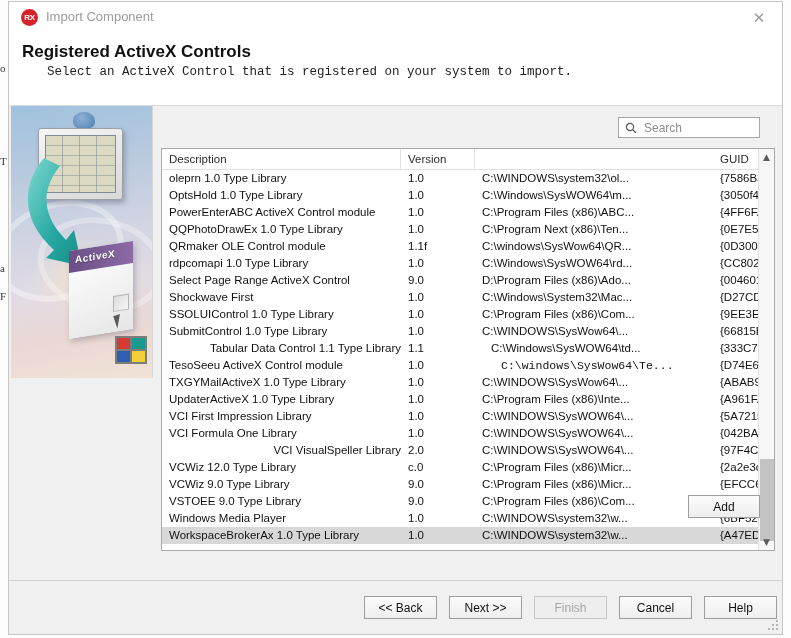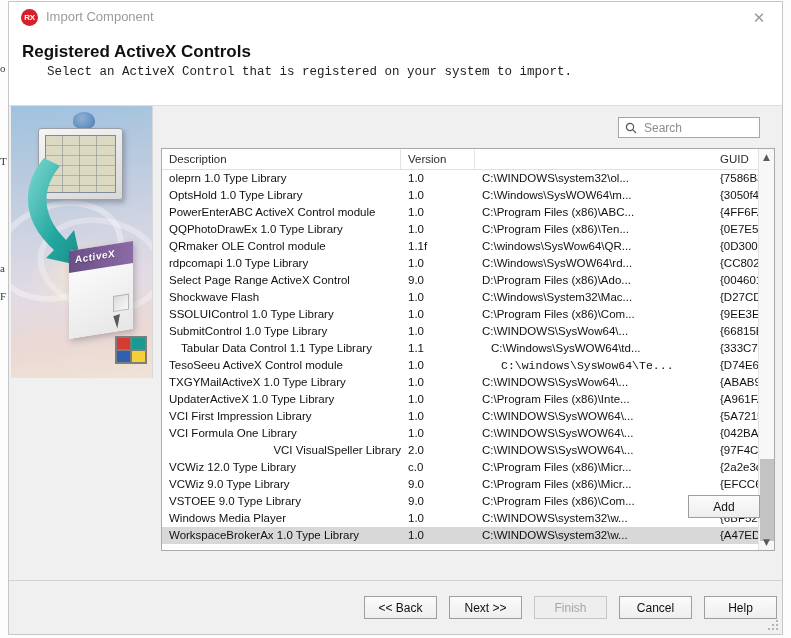--- a/index.html
+++ b/index.html
@@ -300,21 +300,21 @@
             </div>
             <div class="row">
               <div class="cell" style="left: 0px; width: 239px;">PowerEnterABC ActiveX Control module</div>
               <div class="cell" style="left: 239px; width: 74px;">1.0</div>
               <div class="cell" style="left: 313px; width: 238px;">C:\Program Files (x86)\ABC...</div>
               <div class="cell" style="left: 551px; width: 100px;">{4FF6FAF...</div>
             </div>
             <div class="row">
               <div class="cell" style="left: 0px; width: 239px;">QQPhotoDrawEx 1.0 Type Library</div>
               <div class="cell" style="left: 239px; width: 74px;">1.0</div>
-              <div class="cell" style="left: 313px; width: 238px;">C:\Program Files (x86)\Ten...</div>
+              <div class="cell" style="left: 313px; width: 238px;">C:\Program Next (x86)\Ten...</div>
               <div class="cell" style="left: 551px; width: 100px;">{0E7E54C...</div>
             </div>
             <div class="row">
               <div class="cell" style="left: 0px; width: 239px;">QRmaker OLE Control module</div>
               <div class="cell" style="left: 239px; width: 74px;">1.1f</div>
               <div class="cell" style="left: 313px; width: 238px;">C:\windows\SysWow64\QR...</div>
               <div class="cell" style="left: 551px; width: 100px;">{0D300FC...</div>
             </div>
             <div class="row">
               <div class="cell" style="left: 0px; width: 239px;">rdpcomapi 1.0 Type Library</div>
@@ -322,39 +322,39 @@
               <div class="cell" style="left: 313px; width: 238px;">C:\Windows\SysWOW64\rd...</div>
               <div class="cell" style="left: 551px; width: 100px;">{CC802D0...</div>
             </div>
             <div class="row">
               <div class="cell" style="left: 0px; width: 239px;">Select Page Range ActiveX Control</div>
               <div class="cell" style="left: 239px; width: 74px;">9.0</div>
               <div class="cell" style="left: 313px; width: 238px;">D:\Program Files (x86)\Ado...</div>
               <div class="cell" style="left: 551px; width: 100px;">{0046018...</div>
             </div>
             <div class="row">
-              <div class="cell" style="left: 0px; width: 239px;">Shockwave Flash</div>
+              <div class="cell" style="left: 0px; width: 239px;">Shockwave First</div>
               <div class="cell" style="left: 239px; width: 74px;">1.0</div>
               <div class="cell" style="left: 313px; width: 238px;">C:\Windows\System32\Mac...</div>
               <div class="cell" style="left: 551px; width: 100px;">{D27CDB6...</div>
             </div>
             <div class="row">
               <div class="cell" style="left: 0px; width: 239px;">SSOLUIControl 1.0 Type Library</div>
               <div class="cell" style="left: 239px; width: 74px;">1.0</div>
               <div class="cell" style="left: 313px; width: 238px;">C:\Program Files (x86)\Com...</div>
               <div class="cell" style="left: 551px; width: 100px;">{9EE3E2D...</div>
             </div>
             <div class="row">
               <div class="cell" style="left: 0px; width: 239px;">SubmitControl 1.0 Type Library</div>
               <div class="cell" style="left: 239px; width: 74px;">1.0</div>
               <div class="cell" style="left: 313px; width: 238px;">C:\WINDOWS\SysWow64\...</div>
               <div class="cell" style="left: 551px; width: 100px;">{66815B6...</div>
             </div>
             <div class="row">
-              <div class="cell" style="left: 12px; width: 239px;">Tabular Data Control 1.1 Type Library</div>
+              <div class="cell" style="left: 0px; width: 239px; text-align: right;">Tabular Data Control 1.1 Type Library</div>
               <div class="cell" style="left: 239px; width: 74px;">1.1</div>
               <div class="cell" style="left: 322px; width: 238px;">C:\Windows\SysWOW64\td...</div>
               <div class="cell" style="left: 551px; width: 100px;">{333C7BC...</div>
             </div>
             <div class="row">
               <div class="cell" style="left: 0px; width: 239px;">TesoSeeu ActiveX Control module</div>
               <div class="cell" style="left: 239px; width: 74px;">1.0</div>
               <div class="cell" style="left: 332px; width: 238px; font-family: Liberation Mono, monospace;">C:\windows\SysWow64\Te...</div>
               <div class="cell" style="left: 551px; width: 100px;">{D74E685...</div>
             </div>

